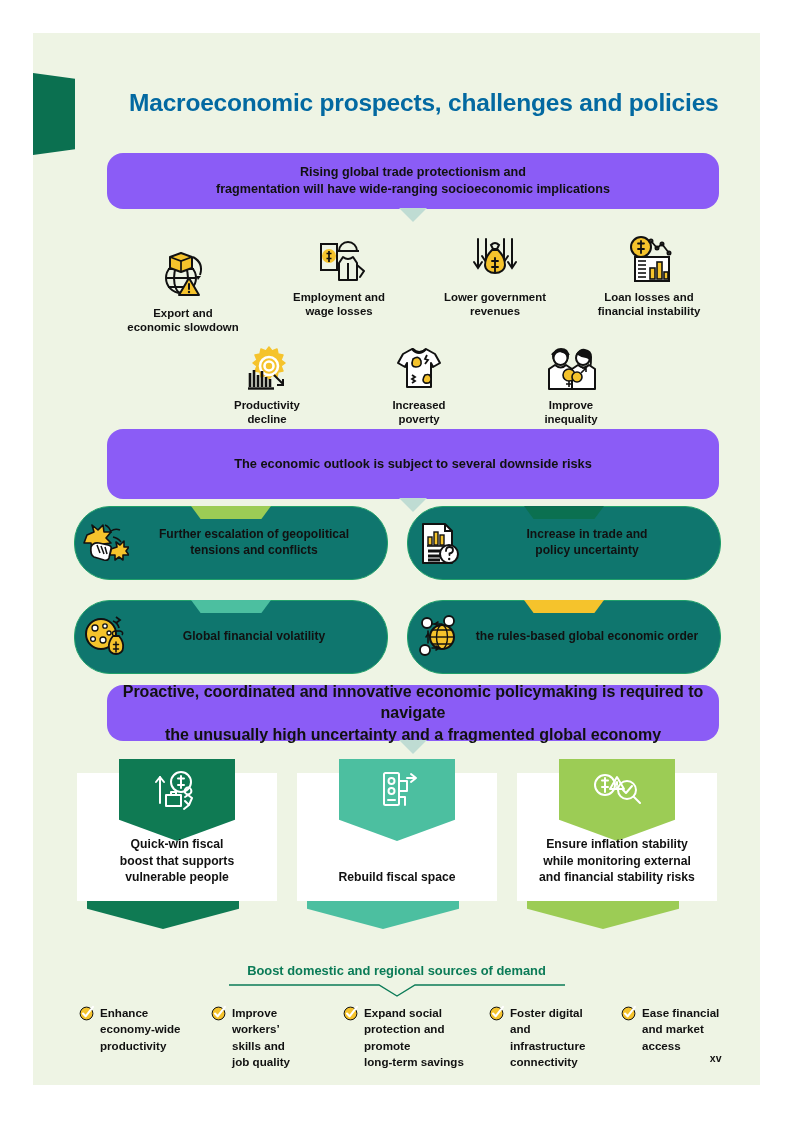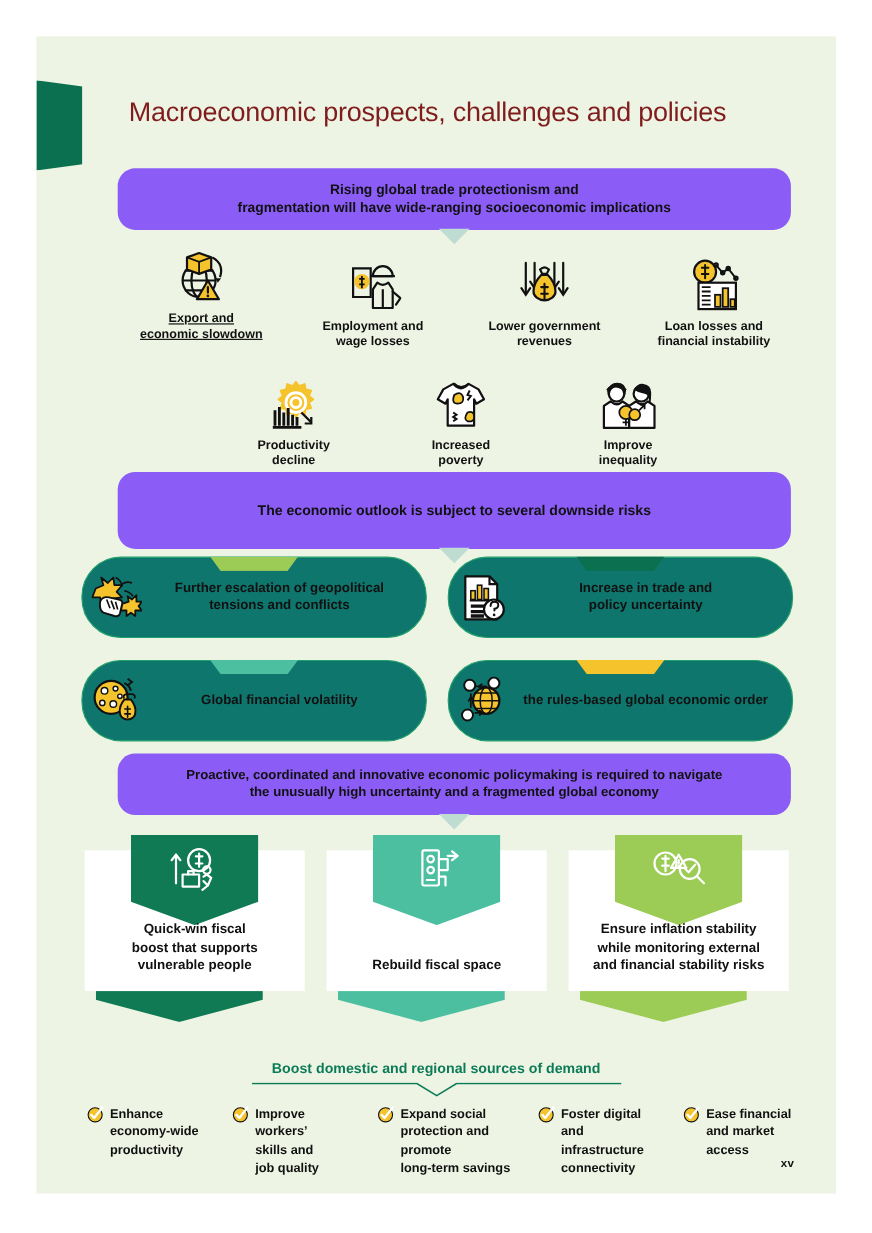--- a/index.html
+++ b/index.html
@@ -3,33 +3,33 @@
 <meta charset="utf-8">
 <style>
   html,body{margin:0;padding:0;background:#ffffff;}
   body{width:793px;height:1121px;font-family:"Liberation Sans",sans-serif;-webkit-font-smoothing:antialiased;}
 
   .page{position:absolute;left:33px;top:33px;width:727px;height:1052px;background:#eef4e4;overflow:hidden;}
 
   
   .corner-flag{position:absolute;left:0px;top:40px;width:42px;height:82px;background:#0b7050;
      clip-path:polygon(0 0,100% 7%,100% 93%,0 100%);}
-  .title{position:absolute;left:84px;top:57px;width:620px;color:#7f1d1d;font-size:24.5px;
-     font-weight:normal;letter-spacing:-.2px;line-height:1.1;}
+  .title{position:absolute;left:96px;top:57px;width:620px;color:#0369a1;font-size:24.5px;
+     font-weight:bold;letter-spacing:-.2px;line-height:1.1;}
 
   
   .banner{position:absolute;background:#8b5cf6;border-radius:16px;display:flex;align-items:center;
      justify-content:center;text-align:center;color:#111;font-weight:bold;line-height:1.32;}
   .banner .btxt{padding:0 14px;}
   .banner .notch{position:absolute;left:50%;bottom:-13px;margin-left:-14px;width:0;height:0;
      border-left:14px solid transparent;border-right:14px solid transparent;border-top:14px solid #bfdcd3;}
 
   #banner1{left:74px;top:120px;width:612px;height:56px;font-size:12.6px;}
   #banner2{left:74px;top:396px;width:612px;height:70px;font-size:12.8px;}
-  #banner3{left:74px;top:652px;width:612px;height:56px;font-size:12px;}
+  #banner3{left:74px;top:652px;width:612px;height:56px;font-size:16px;}
 
   
   .impact{position:absolute;text-align:center;}
   .impact .ico{height:56px;display:flex;align-items:flex-end;justify-content:center;}
   .impact .lbl{margin-top:5px;font-size:11.4px;font-weight:bold;color:#111;line-height:1.26;}
 
   
   .risk{position:absolute;width:312px;height:72px;background:#0f766e;border:1.6px solid #20a06a;
      border-radius:36px;display:flex;align-items:center;}
   .risk .tab{position:absolute;left:50%;margin-left:-40px;top:-1px;width:80px;height:13px;
@@ -71,21 +71,21 @@
   <div class="title">Macroeconomic prospects, challenges and policies</div>
 
   <div class="banner" id="banner1">
     <div class="btxt">
       <div>Rising global trade protectionism and</div>
       <div>fragmentation will have wide-ranging socioeconomic implications</div>
     </div>
     <div class="notch"></div>
   </div>
 
-  <div class="impact" style="left:74px;top:189px;width:152px;text-decoration:underline;">
+  <div class="impact" style="left:74px;top:212px;width:152px;">
     <div class="ico">
       <svg width="52" height="50" viewBox="0 0 52 50">
         <g fill="none" stroke="#111" stroke-width="2">
           <circle cx="24" cy="27" r="15"></circle>
           <ellipse cx="24" cy="27" rx="7" ry="15"></ellipse>
           <line x1="9" y1="27" x2="39" y2="27"></line>
           <path d="M11 18h26M11 36h26"></path>
         </g>
         <g>
           <path d="M13 6 L24 2 L35 6 L35 17 L24 21 L13 17 Z" fill="#f5c32c" stroke="#111" stroke-width="2" stroke-linejoin="round"></path>

